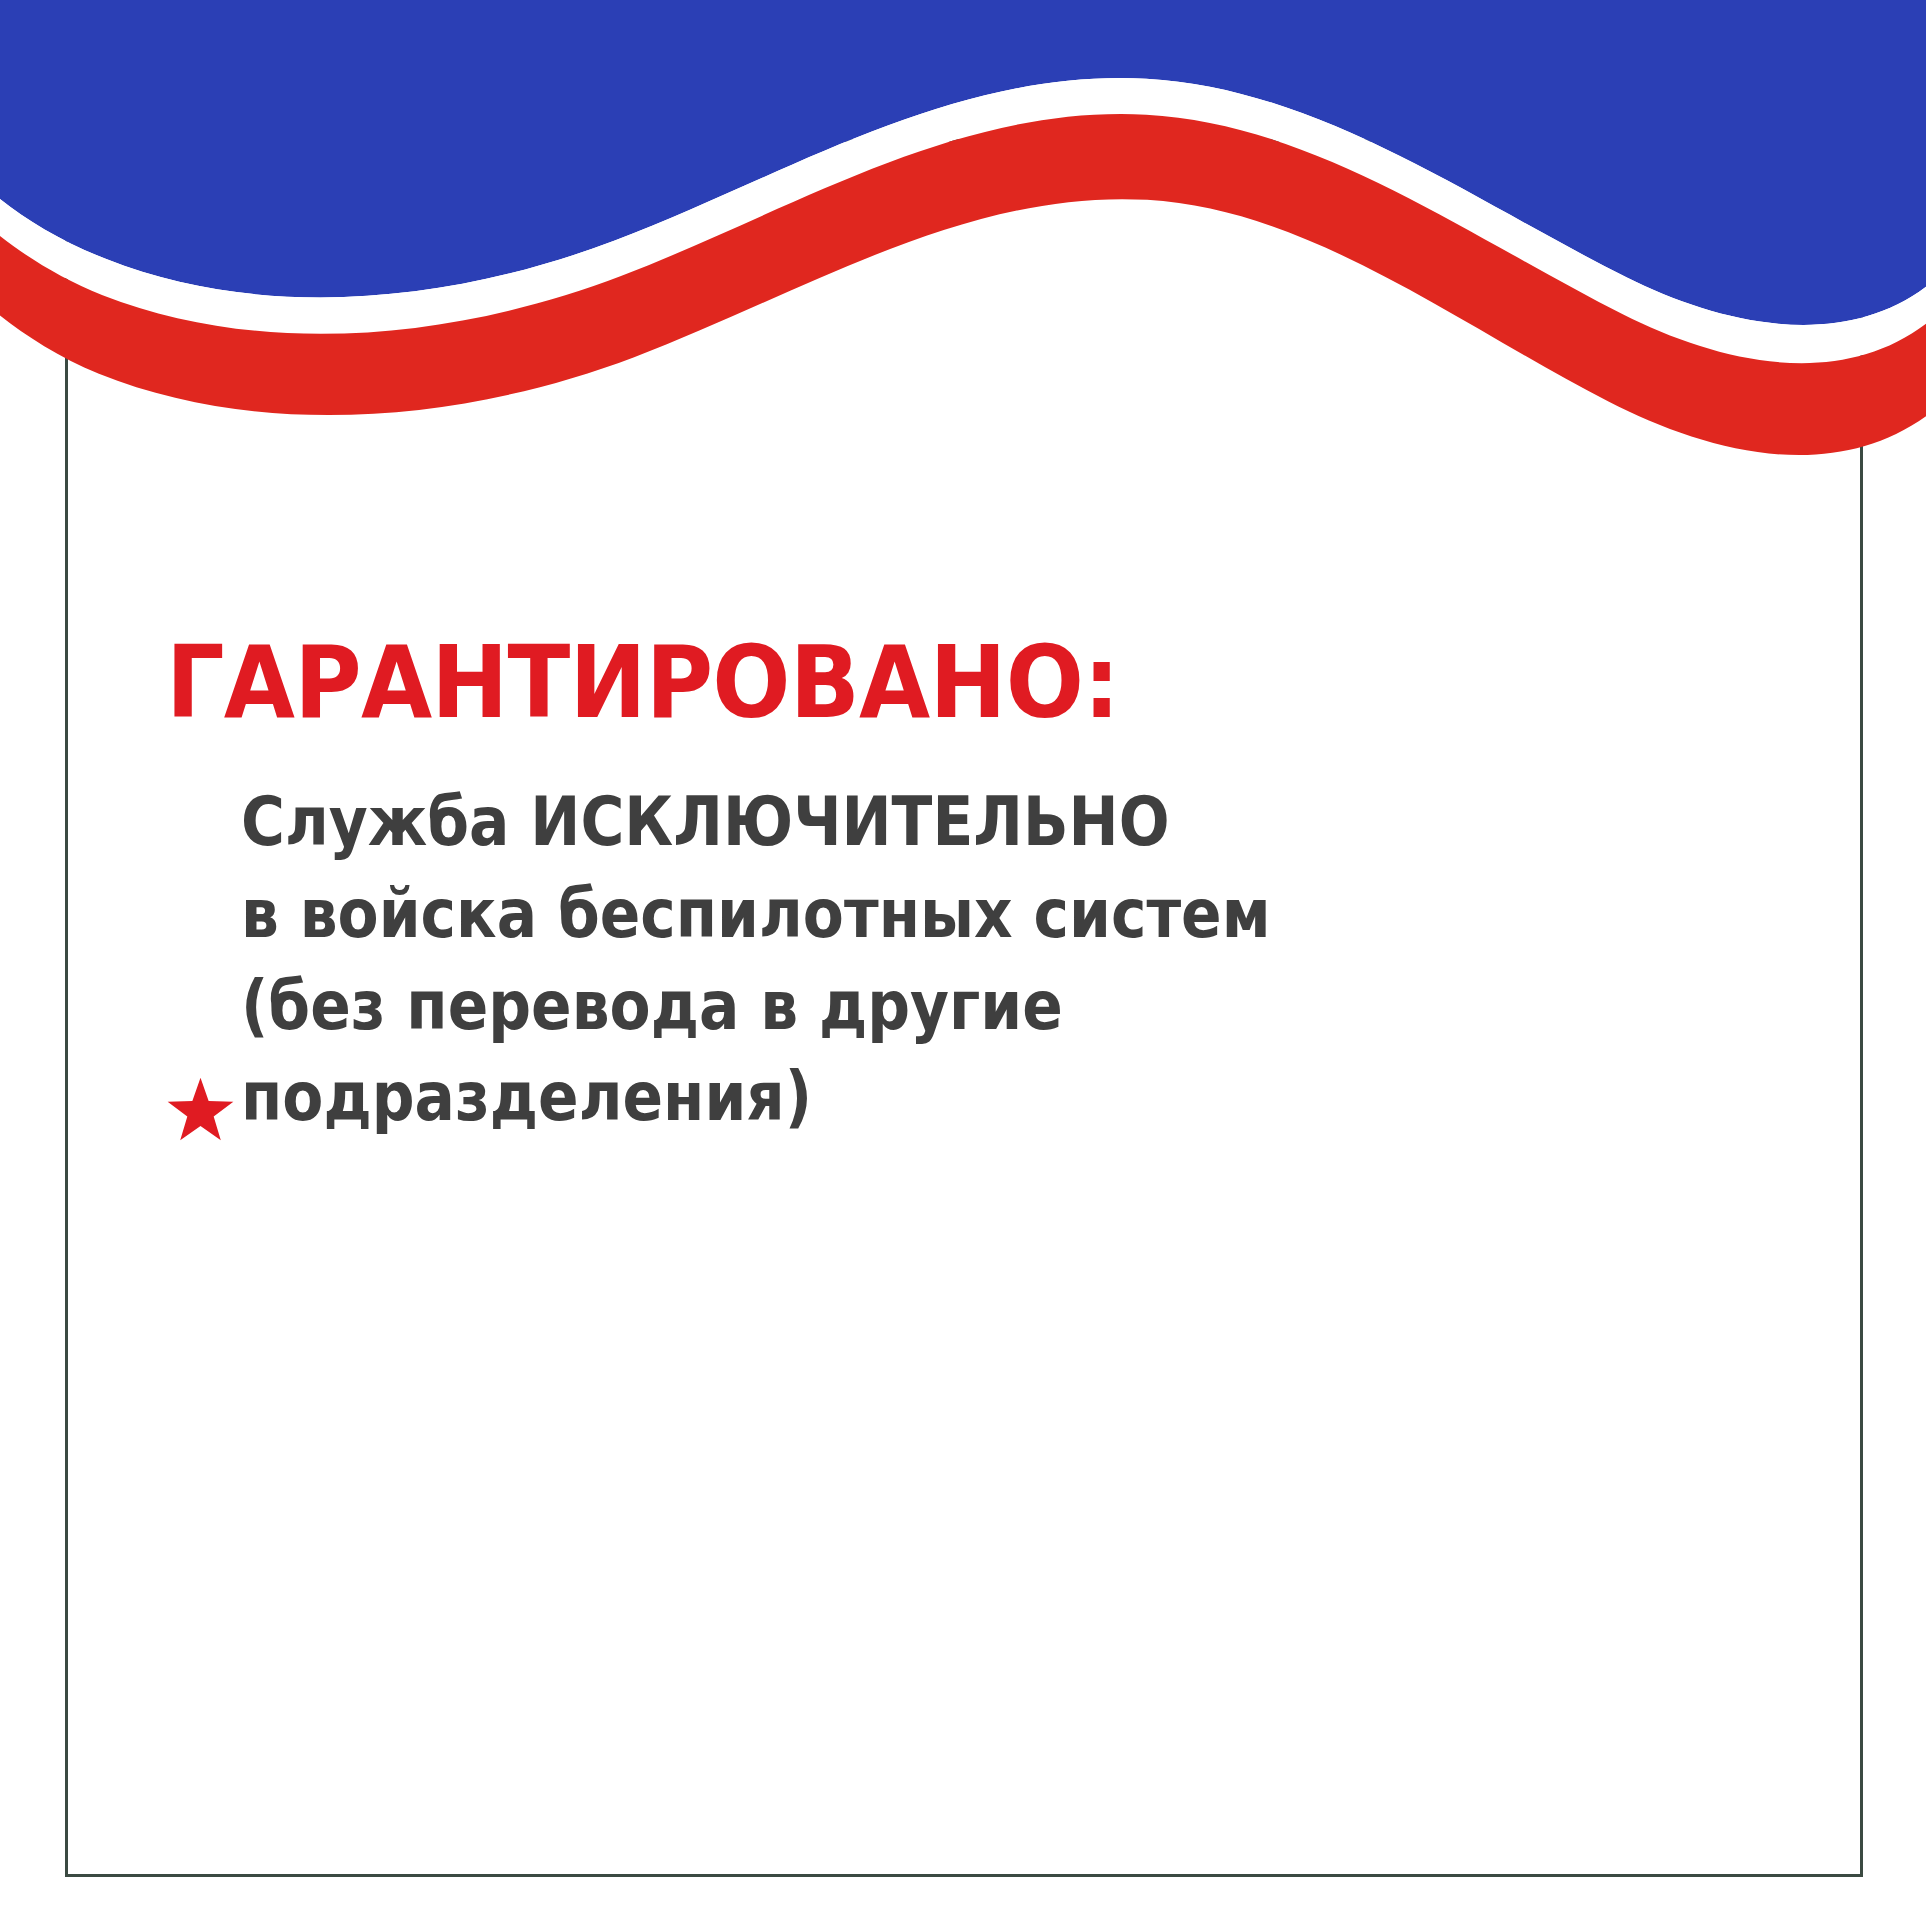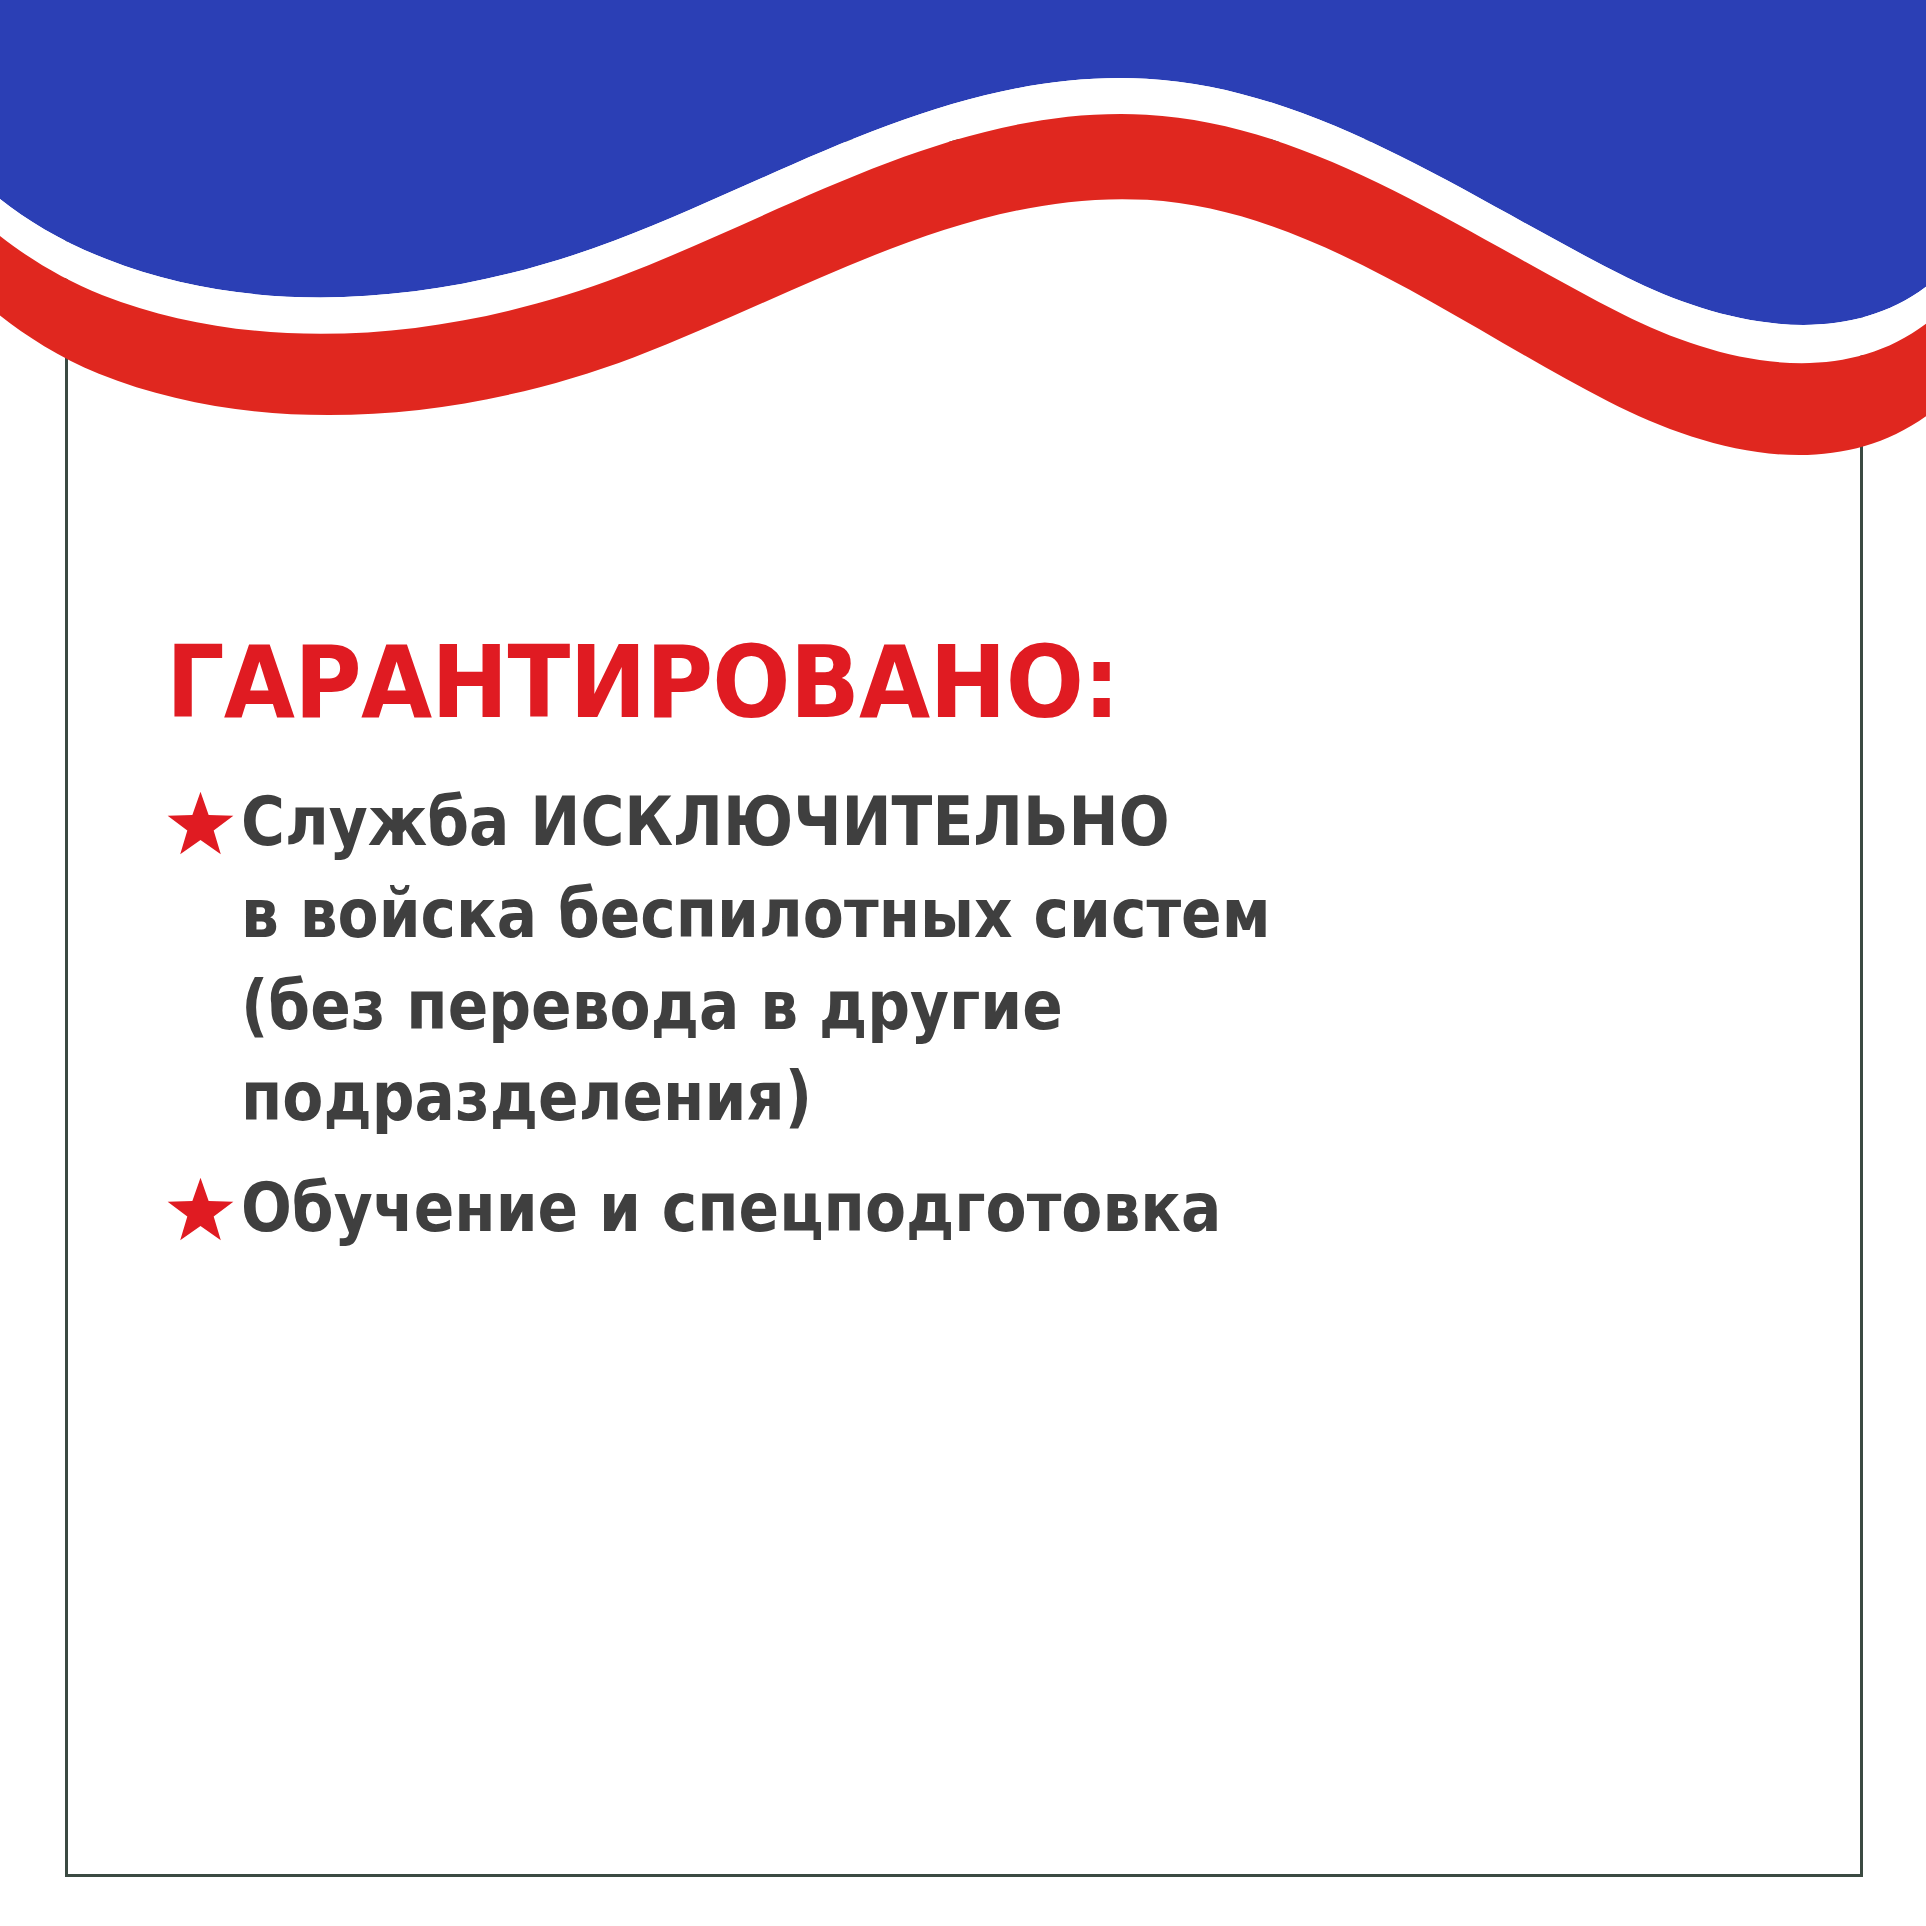--- a/index.html
+++ b/index.html
@@ -67,21 +67,21 @@
     white-space: nowrap;
   }
 
   .list {
     list-style: none;
     margin: 0;
     padding: 0;
   }
   .item {
     display: flex;
-    align-items: flex-start;
+    align-items: flex-end;
     margin-bottom: 18.5px;
     margin-top: 19px;
   }
   .star {
     flex: 0 0 auto;
     width: 69px;
     margin-right: 5.5px;
     margin-top: 14px;
     line-height: 0;
   }
@@ -128,25 +128,17 @@
       <span class="star">
         <svg viewBox="0 0 100 96" xmlns="http://www.w3.org/2000/svg">
           <polygon fill="#e01b22" points="50,2 61.8,35.8 97.6,36.6 69.1,58.2 79.4,92.5 50,71.8 20.6,92.5 30.9,58.2 2.4,36.6 38.2,35.8"></polygon>
         </svg>
       </span>
       <span class="item-text">Служба ИСКЛЮЧИТЕЛЬНО
 в войска беспилотных систем
 (без перевода в другие подразделения)</span>
     </li>
 
-    <li class="item">
-      <span class="star">
-        <svg viewBox="0 0 100 96" xmlns="http://www.w3.org/2000/svg">
-          <polygon fill="#e01b22" points="50,2 61.8,35.8 97.6,36.6 69.1,58.2 79.4,92.5 50,71.8 20.6,92.5 30.9,58.2 2.4,36.6 38.2,35.8"></polygon>
-        </svg>
-      </span>
-      <span class="item-text">Обучение и спецподготовка</span>
-    </li>
 
 
   </ul>
 </div>
 
 
 </body></html>

